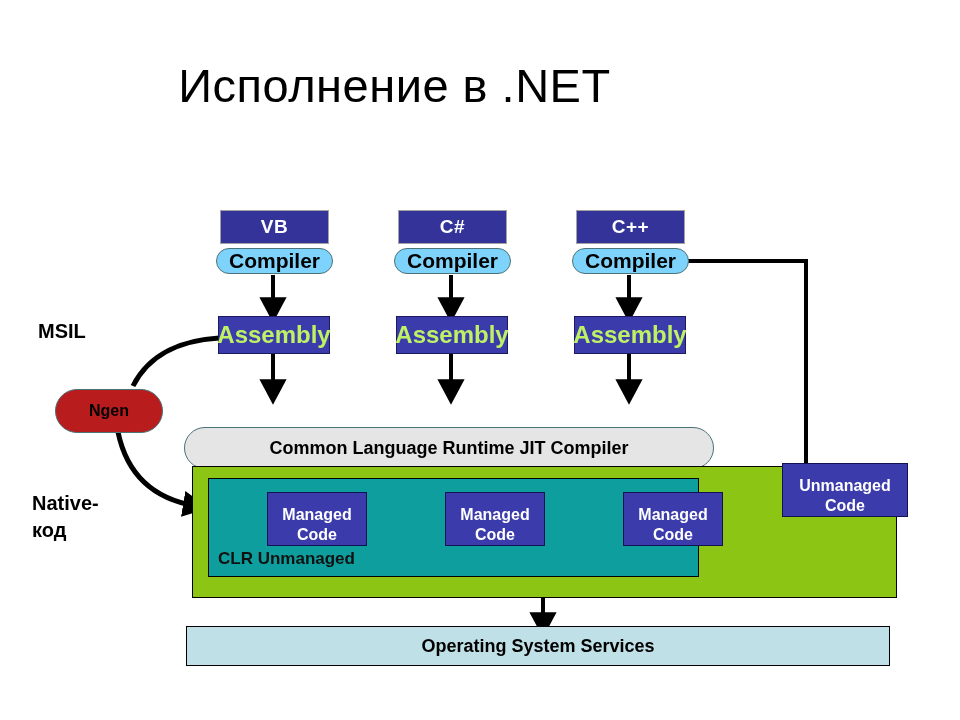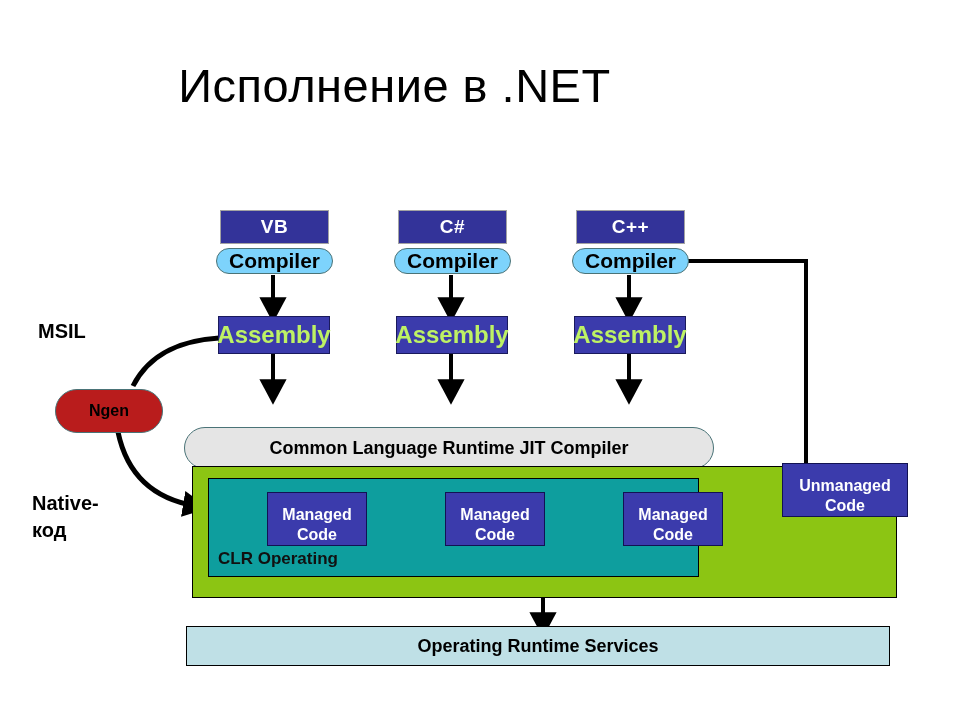--- a/index.html
+++ b/index.html
@@ -216,21 +216,21 @@
   <div class="asm-box" style="left:574px; top:316px; width:110px; height:36px;">Assembly</div>
 
   <div class="ngen-pill" style="left:55px; top:389px; width:106px; height:42px;">Ngen</div>
 
   <div class="clr-pill" style="left:184px; top:391px; width:528px; height:40px;">Common Language Runtime JIT Compiler</div>
 
   <div class="green-panel" style="left:192px; top:466px; width:703px; height:130px;"></div>
 
   <div class="teal-panel" style="left:208px; top:478px; width:489px; height:97px;"></div>
 
-  <div class="clr-services-label" style="left:218px; top:549px;">CLR Operating</div>
+  <div class="clr-services-label" style="left:218px; top:549px;">CLR Unmanaged</div>
 
   <div class="code-box" style="left:224px; top:492px; width:98px; height:52px;">
     <span>Managed</span>
     <span>Code</span>
   </div>
 
   <div class="code-box" style="left:402px; top:492px; width:98px; height:52px;">
     <span>Managed</span>
     <span>Code</span>
   </div>
@@ -238,15 +238,15 @@
   <div class="code-box" style="left:580px; top:492px; width:98px; height:52px;">
     <span>Managed</span>
     <span>Code</span>
   </div>
 
   <div class="code-box" style="left:739px; top:463px; width:124px; height:52px;">
     <span>Unmanaged</span>
     <span>Code</span>
   </div>
 
-  <div class="os-bar" style="left:186px; top:626px; width:702px; height:38px;">Operating Runtime Services</div>
+  <div class="os-bar" style="left:186px; top:626px; width:702px; height:38px;">Operating System Services</div>
 
 </div>
 
 </body></html>

